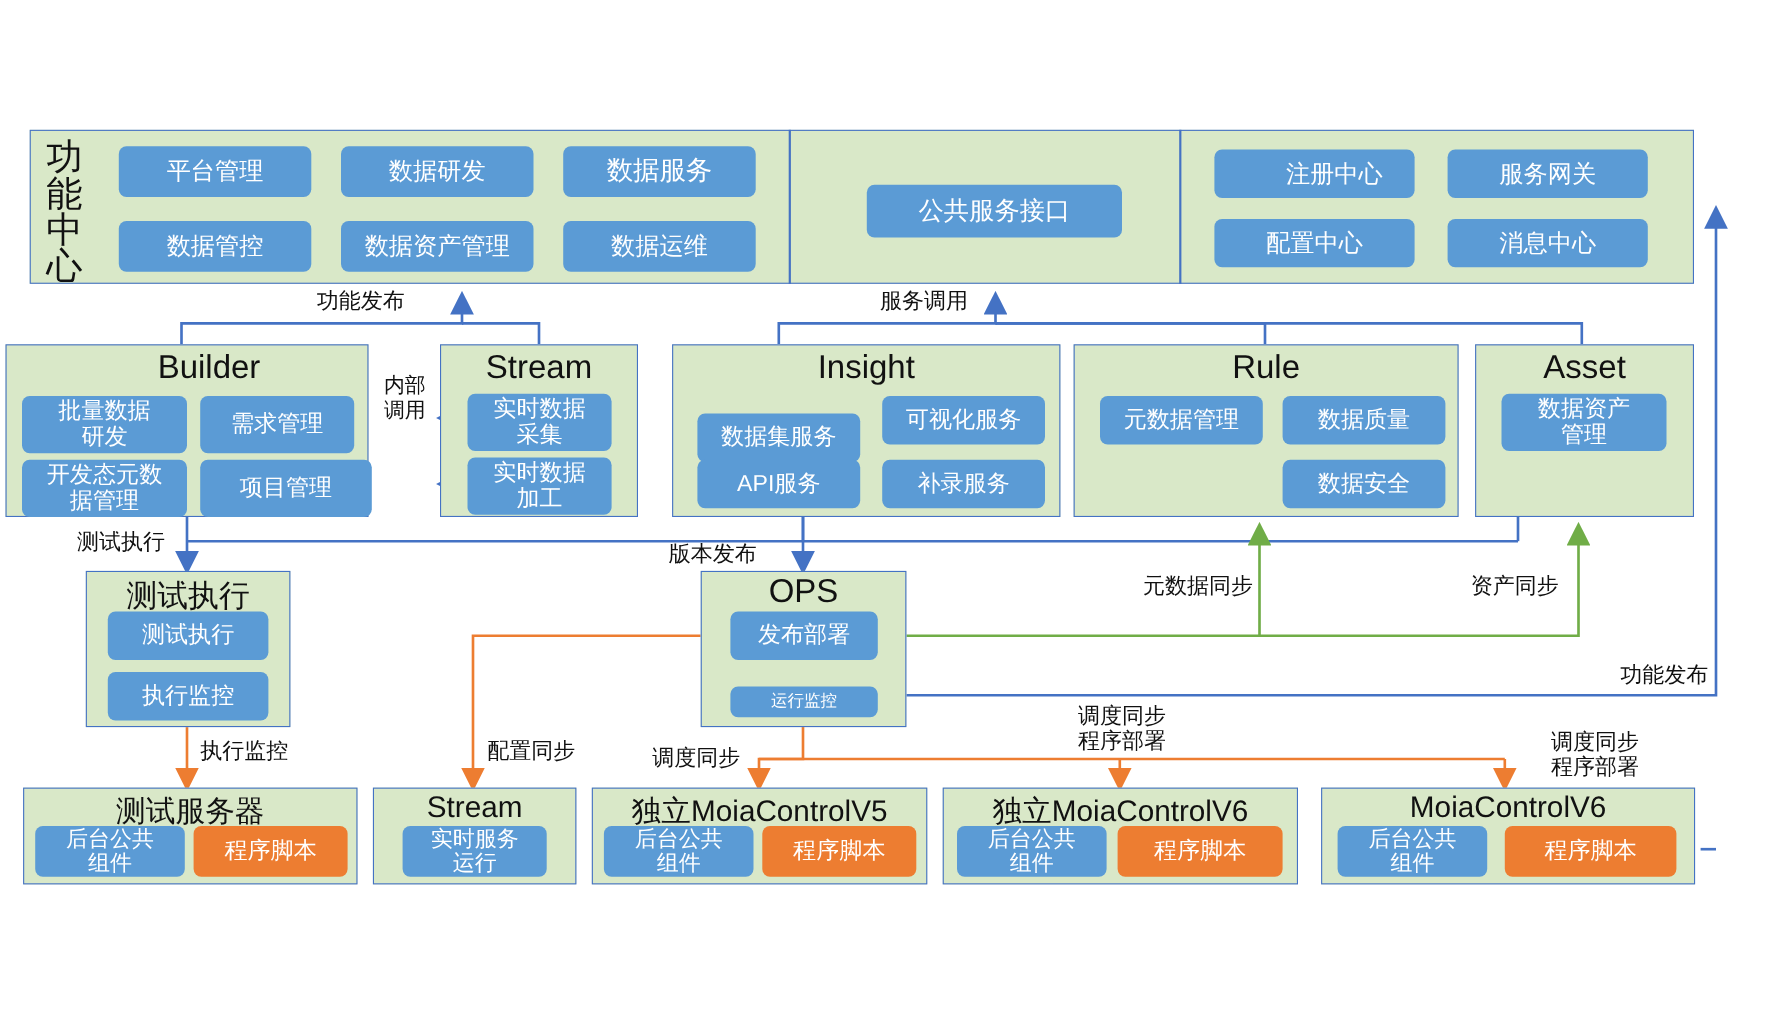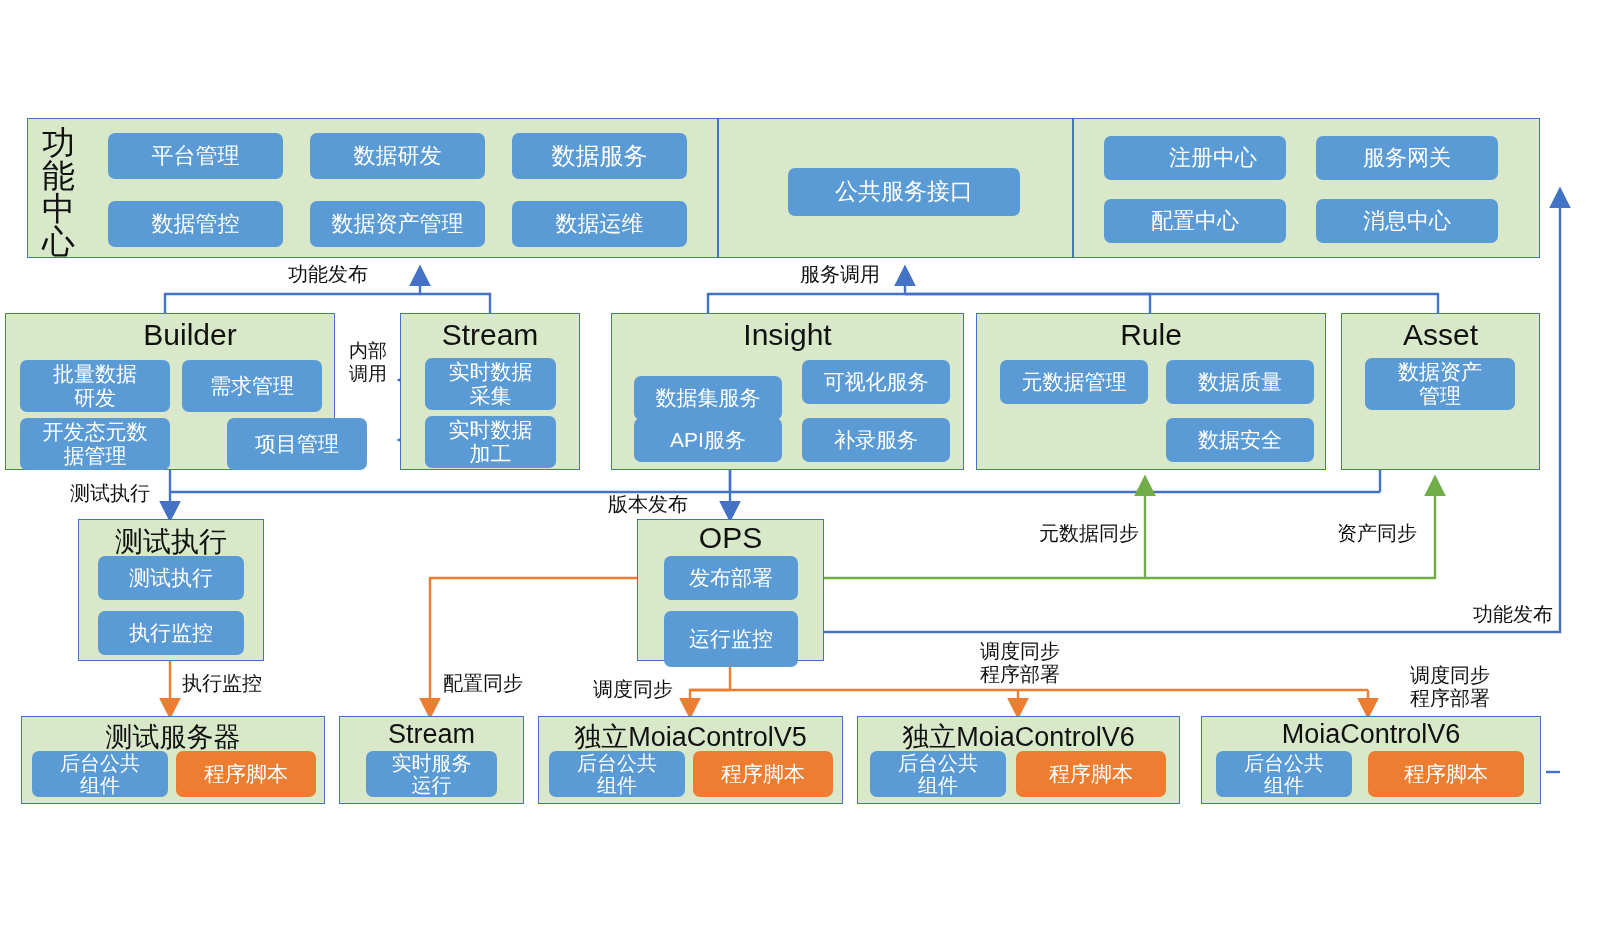--- a/index.html
+++ b/index.html
@@ -98,21 +98,21 @@
   <div class="chip" style="left:1104px;top:199px;width:182px;height:44px;font-size:22px;">配置中心</div>
   <div class="chip" style="left:1316px;top:199px;width:182px;height:44px;font-size:22px;">消息中心</div>
 
   <div class="panel" style="left:5px;top:313px;width:330px;height:157px;"></div>
   <div class="panel-title" style="left:5px;top:318px;width:330px;font-size:30px;padding-left:20px;">Builder</div>
   <div class="chip" style="left:20px;top:360px;width:150px;height:52px;font-size:21px;white-space:pre-line;">批量数据
 研发</div>
   <div class="chip" style="left:182px;top:360px;width:140px;height:52px;font-size:21px;white-space:pre-line;">需求管理</div>
   <div class="chip" style="left:20px;top:418px;width:150px;height:52px;font-size:21px;white-space:pre-line;">开发态元数
 据管理</div>
-  <div class="chip" style="left:182px;top:418px;width:140px;height:52px;font-size:21px;white-space:pre-line;margin-left:45px;">项目管理</div>
+  <div class="chip" style="left:182px;top:418px;width:156px;height:52px;font-size:21px;white-space:pre-line;">项目管理</div>
 
   <div class="vlabel" style="left:340px;top:340px;width:56px;font-size:19px;text-align:center;white-space:pre-line;">内部
 调用</div>
 
   <div class="panel" style="left:400px;top:313px;width:180px;height:157px;"></div>
   <div class="panel-title" style="left:400px;top:318px;width:180px;font-size:30px;">Stream</div>
   <div class="chip" style="left:425px;top:358px;width:131px;height:52px;font-size:21px;white-space:pre-line;">实时数据
 采集</div>
   <div class="chip" style="left:425px;top:416px;width:131px;height:52px;font-size:21px;white-space:pre-line;">实时数据
 加工</div>
@@ -136,21 +136,21 @@
 管理</div>
 
   <div class="panel" style="left:78px;top:519px;width:186px;height:142px;"></div>
   <div class="panel-title" style="left:78px;top:523px;width:186px;font-size:28px;">测试执行</div>
   <div class="chip" style="left:98px;top:556px;width:146px;height:44px;font-size:21px;">测试执行</div>
   <div class="chip" style="left:98px;top:611px;width:146px;height:44px;font-size:21px;">执行监控</div>
 
   <div class="panel" style="left:637px;top:519px;width:187px;height:142px;"></div>
   <div class="panel-title" style="left:637px;top:521px;width:187px;font-size:30px;">OPS</div>
   <div class="chip" style="left:664px;top:556px;width:134px;height:44px;font-size:21px;">发布部署</div>
-  <div class="chip" style="left:664px;top:611px;width:134px;height:56px;font-size:21px;">运行监控</div>
+  <div class="chip" style="left:664px;top:624px;width:134px;height:28px;font-size:15px;">运行监控</div>
 
   <div class="panel" style="left:21px;top:716px;width:304px;height:88px;"></div>
   <div class="panel-title" style="left:21px;top:719px;width:304px;font-size:27px;">测试服务器</div>
   <div class="chip" style="left:32px;top:751px;width:136px;height:46px;font-size:20px;white-space:pre-line;">后台公共
 组件</div>
   <div class="chip orange" style="left:176px;top:751px;width:140px;height:46px;font-size:21px;">程序脚本</div>
 
   <div class="panel" style="left:339px;top:716px;width:185px;height:88px;"></div>
   <div class="panel-title" style="left:339px;top:719px;width:185px;font-size:27px;">Stream</div>
   <div class="chip" style="left:366px;top:751px;width:131px;height:46px;font-size:20px;white-space:pre-line;">实时服务

